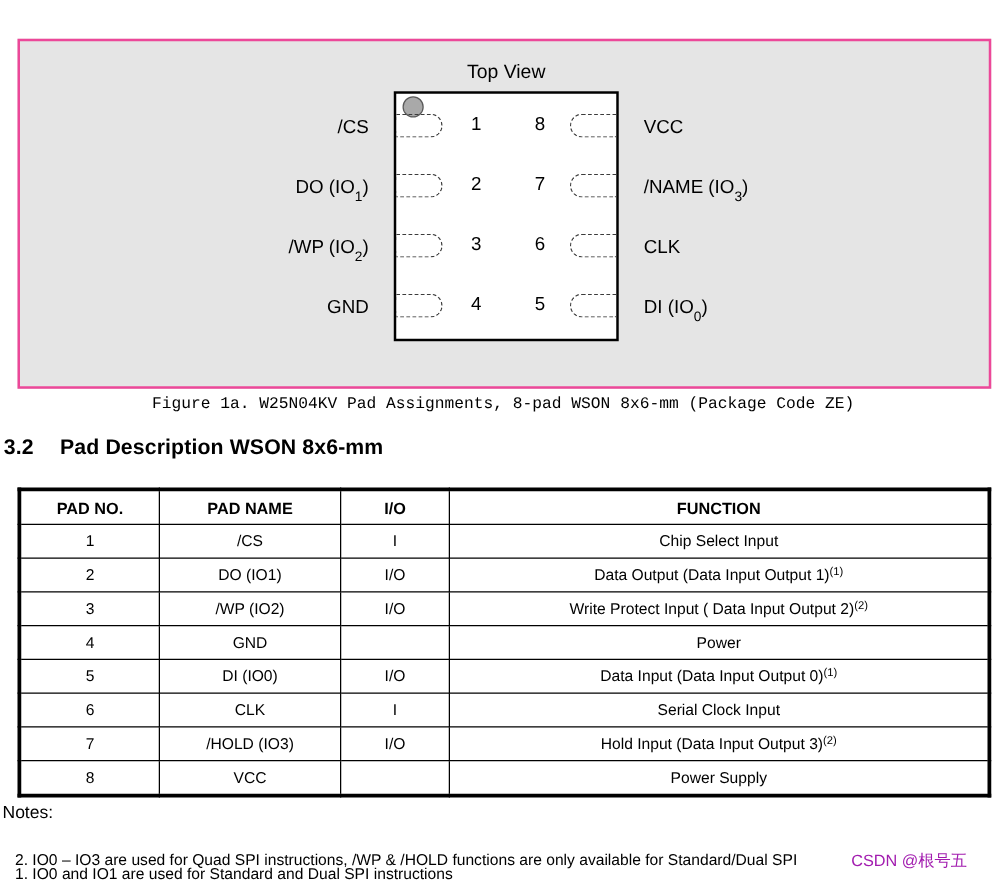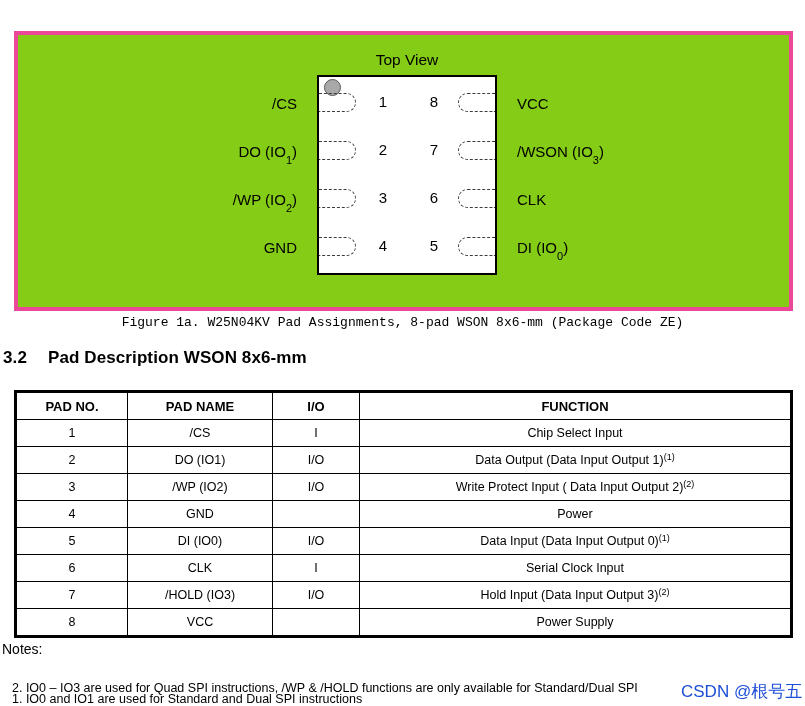--- a/index.html
+++ b/index.html
@@ -19,22 +19,22 @@
     white-space: nowrap;
   }
   .sec-heading .hnum { display: inline-block; width: 45px; }
   #h31 { top: 5px; }
   #h32 { top: 348px; }
 
   
   .fig-frame {
     position: absolute; left: 14px; top: 31px;
     width: 779px; height: 280px;
-    border: 4px solid #ec4899; box-sizing: border-box;
-    background: #84cc16;
+    border: 2px solid #ec4899; box-sizing: border-box;
+    background: #e5e5e5;
     text-decoration: underline;
   }
   .topview-title {
     position: absolute; left: 299px; top: 16px; width: 180px;
     text-align: center; font-size: 15.5px;
   }
   .package {
     position: absolute; left: 299px; top: 40px;
     width: 180px; height: 200px;
     border: 2px solid #000; box-sizing: border-box;
@@ -97,40 +97,40 @@
   .note-item {
     position: absolute; left: 12px;
     font-size: 12.5px; white-space: nowrap; z-index: 2;
   }
   #note1 { top: 660px; margin-top: 32px; }
   #note2 { top: 681px; }
 
   
   .watermark {
     position: absolute; left: 681px; top: 680px;
-    font-size: 17px; color: #1d4ed8; z-index: 1;
+    font-size: 13px; color: #a21caf; z-index: 1;
     white-space: nowrap;
   }
 </style>
 </head>
 <body>
 
 <div class="page">
 
 
   <div class="fig-frame">
     <div class="topview-title">Top View</div>
 
     <div class="pin-lbl lbl-l" style="top:59px"><span>/CS</span><sub class="sb"></sub><span></span></div>
     <div class="pin-lbl lbl-l" style="top:107px"><span>DO (IO</span><sub class="sb">1</sub><span>)</span></div>
     <div class="pin-lbl lbl-l" style="top:155px"><span>/WP (IO</span><sub class="sb">2</sub><span>)</span></div>
     <div class="pin-lbl lbl-l" style="top:203px"><span>GND</span><sub class="sb"></sub><span></span></div>
 
     <div class="pin-lbl lbl-r" style="top:59px"><span>VCC</span><sub class="sb"></sub><span></span></div>
-    <div class="pin-lbl lbl-r" style="top:107px"><span>/WSON (IO</span><sub class="sb">3</sub><span>)</span></div>
+    <div class="pin-lbl lbl-r" style="top:107px"><span>/NAME (IO</span><sub class="sb">3</sub><span>)</span></div>
     <div class="pin-lbl lbl-r" style="top:155px"><span>CLK</span><sub class="sb"></sub><span></span></div>
     <div class="pin-lbl lbl-r" style="top:203px"><span>DI (IO</span><sub class="sb">0</sub><span>)</span></div>
 
     <div class="package">
       <div class="pin1-dot"></div>
 
       <div class="pad pad-l" style="top:16px"></div>
       <div class="pad pad-l" style="top:64px"></div>
       <div class="pad pad-l" style="top:112px"></div>
       <div class="pad pad-l" style="top:160px"></div>

